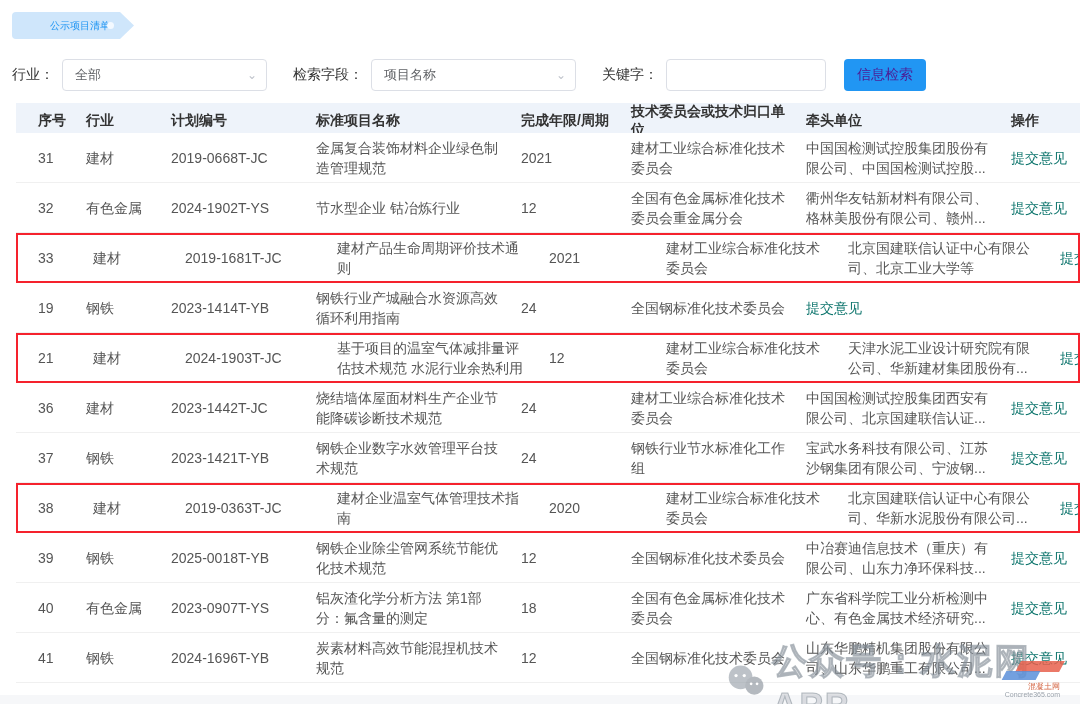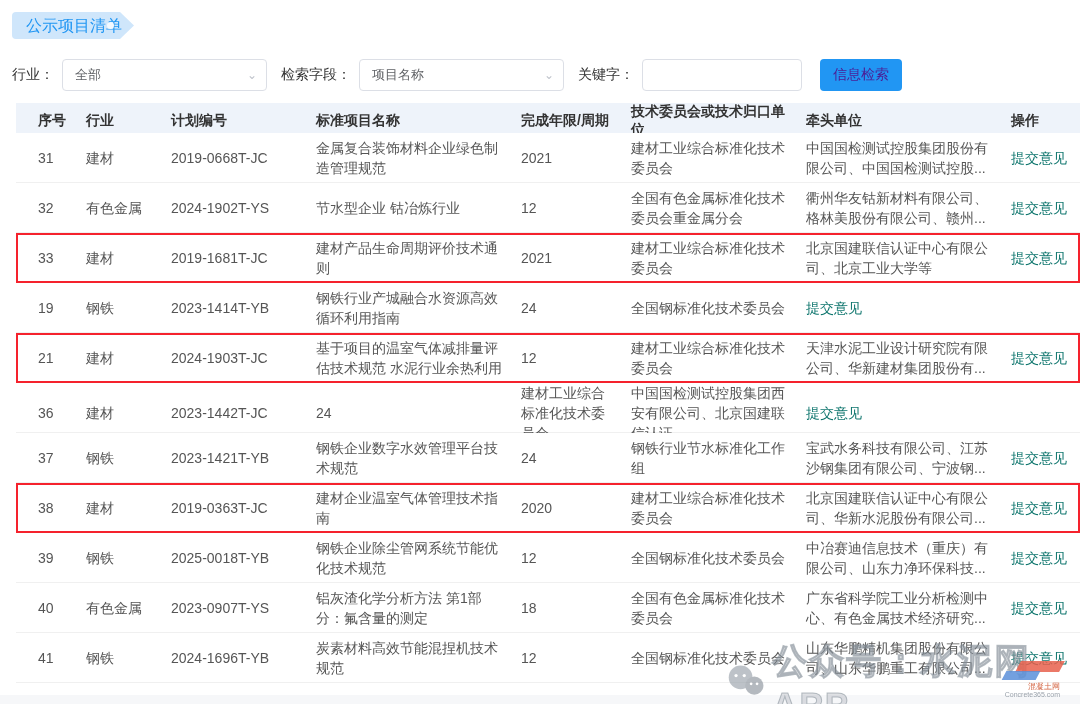--- a/index.html
+++ b/index.html
@@ -2,51 +2,51 @@
 <html><head>
 <meta charset="utf-8">
 <style>
   * { margin:0; padding:0; box-sizing:border-box; }
   html,body { width:1080px; height:704px; overflow:hidden; background:#fff;
     font-family:"Liberation Sans","DejaVu Sans",sans-serif; }
   .page { position:relative; width:1080px; height:704px; }
 
   
   .tab-ribbon { position:absolute; left:12px; top:12px; height:27px; width:122px;
-    background:#cfe6fb; color:#2196f3; font-size:16px; line-height:27px;
+    background:#cfe6fb; color:#2196f3; font-size:10px; line-height:27px;
     padding-left:14px; clip-path:polygon(0 0, calc(100% - 14px) 0, 100% 50%, calc(100% - 14px) 100%, 0 100%);
-    border-radius:4px; }
+    border-radius:4px;text-align:center; }
   .tab-ribbon .dot { position:absolute; right:20px; top:10px; width:7px; height:7px;
     border-radius:50%; background:#f3f9ff; }
 
   
   .filters { position:absolute; left:12px; top:58px; width:1056px; height:34px;
     display:flex; align-items:center; font-size:14px; color:#333; }
   .filter-label { margin-right:8px; white-space:nowrap; }
   .select-box { position:relative; width:205px; height:32px; border:1px solid #dcdfe6;
     border-radius:4px; background:#fff; display:flex; align-items:center;
-    padding:0 24px 0 12px; color:#606266; font-size:13px; margin-right:14px; }
+    padding:0 24px 0 12px; color:#606266; font-size:13px; margin-right:26px; }
   .select-box .chev { position:absolute; right:9px; top:8px; color:#c0c4cc; font-size:12px; }
   .keyword-input { width:160px; height:32px; border:1px solid #dcdfe6; border-radius:4px;
     padding:0 10px; font-size:13px; color:#606266; margin-right:18px; outline:none; }
   .search-btn { width:82px; height:32px; background:#2196f3; color:#4c1d95; border:none;
     border-radius:4px; font-size:14px; cursor:pointer; }
 
   
   .table { position:absolute; left:0; top:103px; width:1080px;padding-left:16px; }
   .grid-row { display:grid;
     grid-template-columns:48px 85px 145px 205px 110px 175px 205px 85px;
     padding-left:22px; align-items:center; }
   .thead { height:30px; background:#eef3fa; font-size:14px; font-weight:bold; color:#333; }
   .thead > div { padding-right:14px; }
   .row { position:relative; height:50px; font-size:14px; color:#555;
     border-bottom:1px solid #f0f0f0; background:#fff; }
   .row > div { padding-right:16px; line-height:20px; }
   .cell-name, .cell-committee, .cell-lead { font-size:14px; }
-  .row.highlighted { outline:2px solid #f5222d; outline-offset:-2px; z-index:2; }
+  .row.highlighted { outline:2px solid #f5222d; outline-offset:-2px; z-index:2;gap:7px; }
   .action-link { color:#0f766e; text-decoration:none; cursor:pointer; white-space:nowrap; }
 
   .bottom-band { position:absolute; left:0; bottom:0; width:1080px; height:9px; background:#f6f7f9; }
 
   
   .watermark { position:absolute; left:726px; top:638px; display:flex; align-items:center;
     pointer-events:none; z-index:5; }
   .wm-text { font-size:35px; font-weight:bold; letter-spacing:2px;
     color:rgba(148,156,164,0.30); -webkit-text-stroke:1px rgba(130,140,150,0.55); }
   .wm-icon { margin-right:6px; opacity:0.65; }
@@ -147,20 +147,21 @@
       <div class="cell-period">12</div>
       <div class="cell-committee">建材工业综合标准化技术委员会</div>
       <div class="cell-lead">天津水泥工业设计研究院有限公司、华新建材集团股份有...</div>
       <div><a class="action-link">提交意见</a></div>
     </div>
 
     <div class="grid-row row">
       <div class="cell-seq">36</div>
       <div class="cell-industry">建材</div>
       <div class="cell-plan">2023-1442T-JC</div>
+      <div class="cell-name">烧结墙体屋面材料生产企业节能降碳诊断技术规范</div>
       <div class="cell-period">24</div>
       <div class="cell-committee">建材工业综合标准化技术委员会</div>
       <div class="cell-lead">中国国检测试控股集团西安有限公司、北京国建联信认证...</div>
       <div><a class="action-link">提交意见</a></div>
     </div>
 
     <div class="grid-row row">
       <div class="cell-seq">37</div>
       <div class="cell-industry">钢铁</div>
       <div class="cell-plan">2023-1421T-YB</div>

